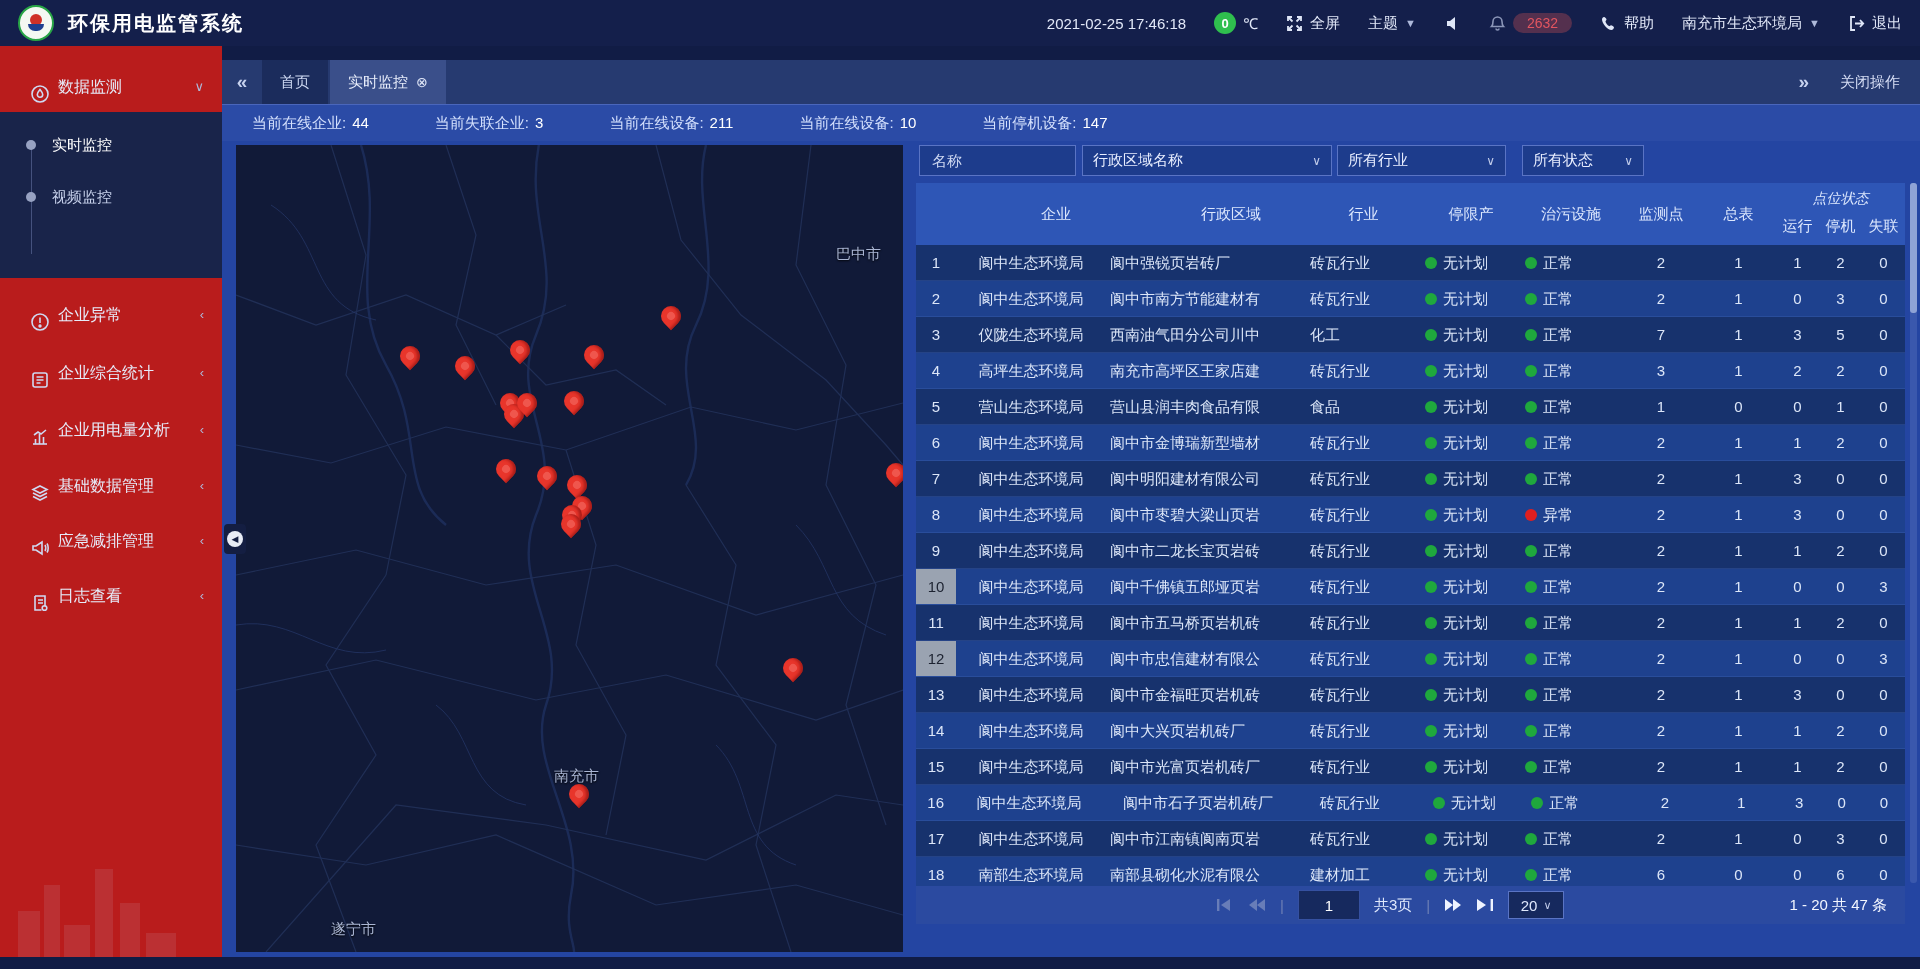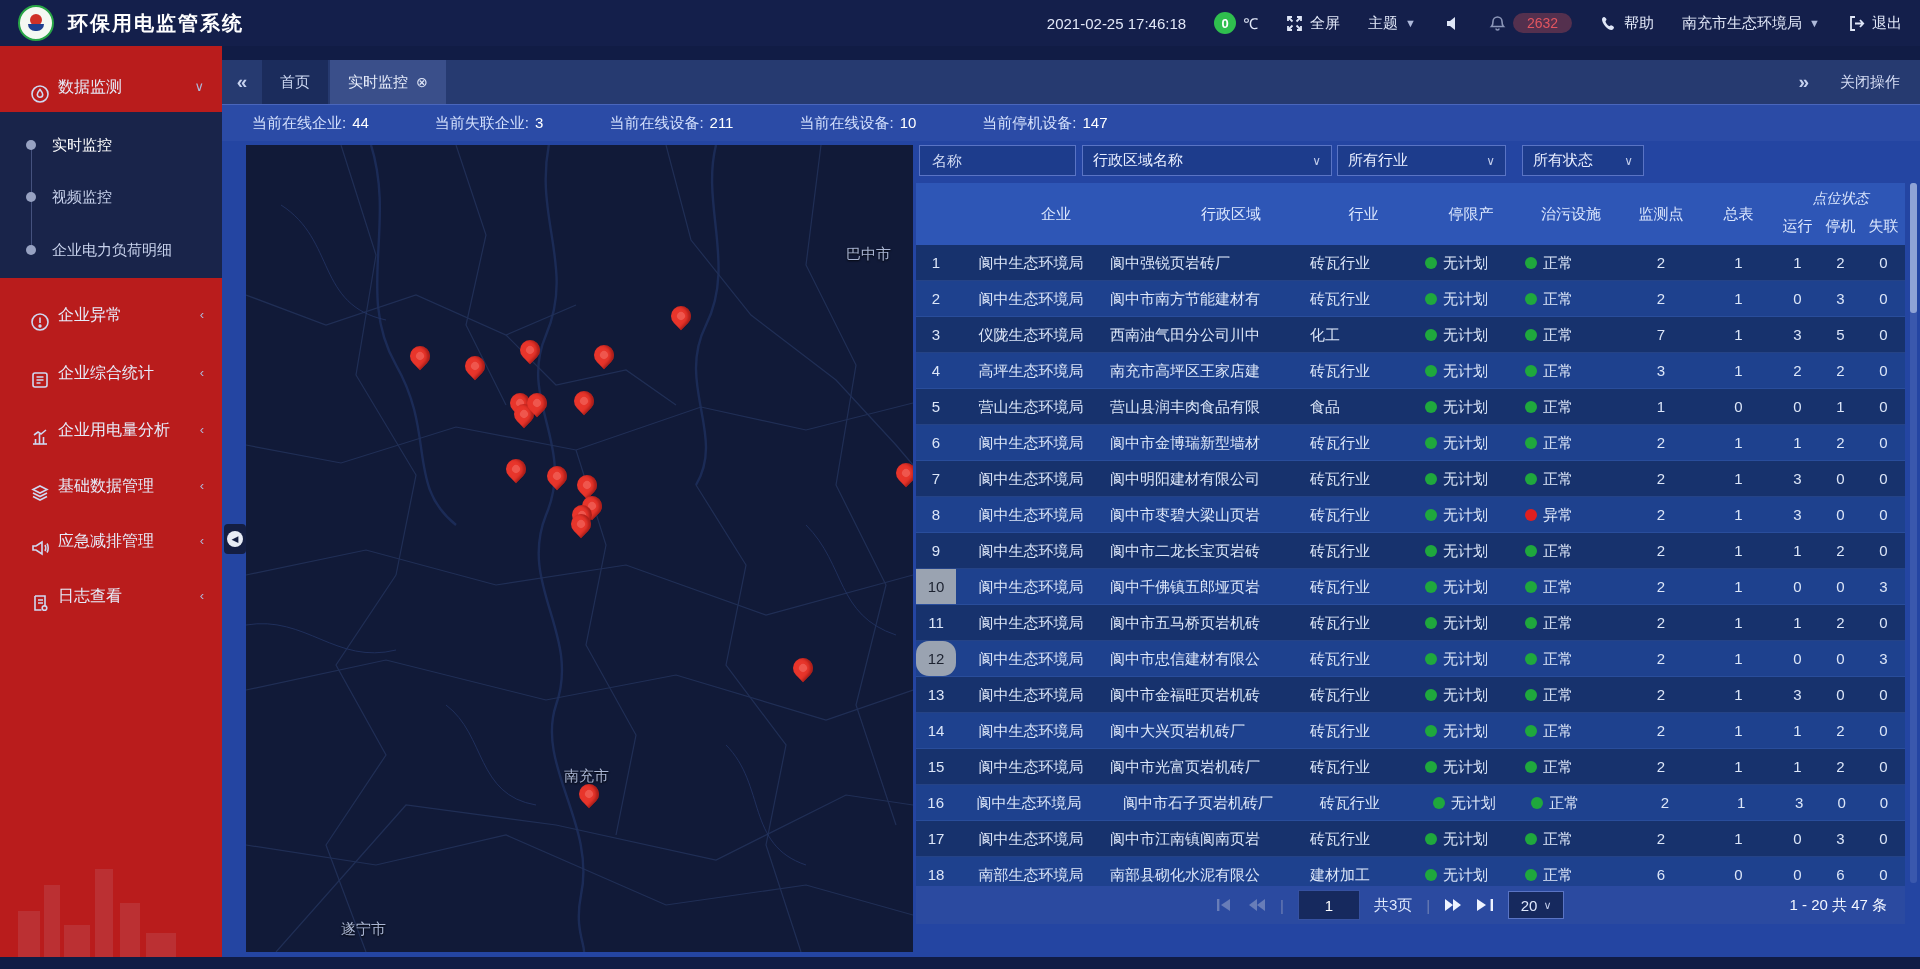--- a/index.html
+++ b/index.html
@@ -58,21 +58,21 @@
   
   .statsbar{position:absolute;left:222px;top:104px;width:1698px;height:37px;background:#2b4ba6;
     border-top:1px solid #4a66bb;display:flex;align-items:center;gap:66px;padding-left:30px;box-sizing:border-box;font-size:15px;}
   .stat{display:flex;gap:6px;}
   .stat .sl{color:#d4e0fd;} .stat .sv{color:#ffffff;}
 
   
   .content{position:absolute;left:222px;top:141px;width:1698px;height:816px;background:#2445a2;}
 
   
-  .map{position:absolute;left:24px;top:4px;width:667px;height:807px;background:#111a38;overflow:hidden;}
+  .map{position:absolute;left:14px;top:4px;width:667px;height:807px;background:#111a38;overflow:hidden;}
   .map svg.roads{position:absolute;left:0;top:0;}
   .city{position:absolute;font-size:15px;color:#aab6d4;text-shadow:0 1px 2px #000;}
   .pin{position:absolute;width:20px;height:20px;background:#e8352b;border-radius:50% 50% 50% 0;
     transform:rotate(-45deg);box-shadow:inset -2px -2px 3px rgba(120,10,10,.55);cursor:pointer;}
   .pin:after{content:"";position:absolute;left:6px;top:6px;width:8px;height:8px;border-radius:50%;
     background:#f2655c;opacity:.7;}
   .collapse{position:absolute;left:2px;top:383px;width:22px;height:30px;background:#141e42;border:none;
     border-radius:4px;cursor:pointer;display:flex;align-items:center;justify-content:center;padding:0;}
   .collapse span{width:16px;height:16px;border-radius:50%;background:#e8ecf5;color:#141e42;font-size:9px;
     line-height:16px;text-align:center;}
@@ -209,24 +209,20 @@
 
     <div class="submenu">
       <div class="vline"></div>
       <div class="smi smi-0 active">
         <span class="dot"></span>
         <span class="lb">实时监控</span>
       </div>
       <div class="smi smi-1">
         <span class="dot"></span>
         <span class="lb">视频监控</span>
-      </div>
-      <div class="smi smi-2">
-        <span class="dot"></span>
-        <span class="lb">企业电力负荷明细</span>
       </div>
     </div>
 
     <div class="mi mi-1">
       <span class="ic">
         <svg viewBox="0 0 20 20" fill="none" stroke="currentColor" stroke-width="1.6">
           <circle cx="10" cy="10" r="8"></circle>
             <path d="M10 5.5v5.5"></path>
             <circle cx="10" cy="14" r="0.9" fill="currentColor"></circle>
         </svg></span>
@@ -562,21 +558,21 @@
             <div class="td l" style="width: 115px;">砖瓦行业</div>
             <div class="td l dotted" style="width: 100px;"><span class="st green"></span>无计划</div>
             <div class="td l dotted" style="width: 100px;"><span class="st green"></span>正常</div>
             <div class="td c" style="width: 80px;">2</div>
             <div class="td c" style="width: 75px;">1</div>
             <div class="td c" style="width: 43px;">1</div>
             <div class="td c" style="width: 43px;">2</div>
             <div class="td c" style="width: 43px;">0</div>
           </div>
           <div class="trow even">
-            <div class="td num gray" style="width: 40px; border-radius: 13px;">12</div>
+            <div class="td num gray" style="width: 40px;">12</div>
             <div class="td c" style="width: 150px;">阆中生态环境局</div>
             <div class="td l" style="width: 200px;">阆中市忠信建材有限公</div>
             <div class="td l" style="width: 115px;">砖瓦行业</div>
             <div class="td l dotted" style="width: 100px;"><span class="st green"></span>无计划</div>
             <div class="td l dotted" style="width: 100px;"><span class="st green"></span>正常</div>
             <div class="td c" style="width: 80px;">2</div>
             <div class="td c" style="width: 75px;">1</div>
             <div class="td c" style="width: 43px;">0</div>
             <div class="td c" style="width: 43px;">0</div>
             <div class="td c" style="width: 43px;">3</div>

